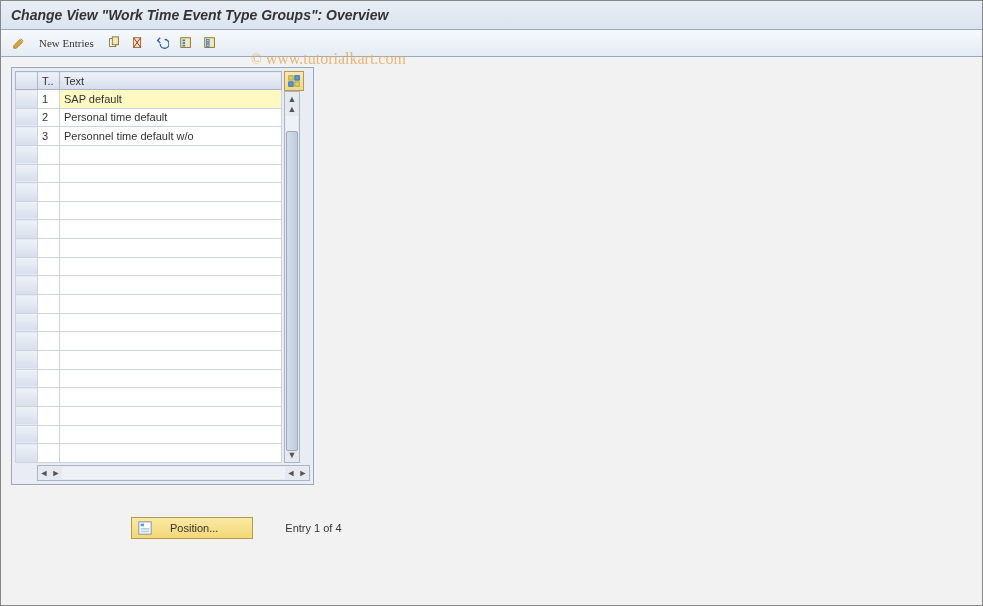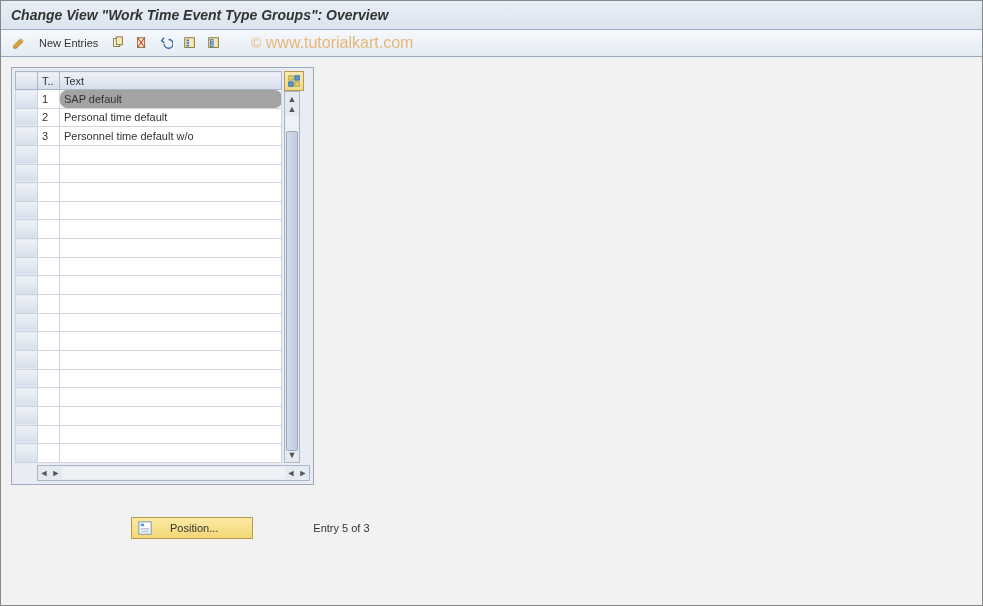--- a/index.html
+++ b/index.html
@@ -22,39 +22,40 @@
       color: #333;
     }
     .toolbar {
       background: linear-gradient(#f6f9fc, #e5ecf4);
       border-bottom: 1px solid #9aa9c0;
       padding: 4px 8px;
       display: flex;
       align-items: center;
       gap: 4px;
       position: relative;
+      font-family: Liberation Serif, serif;
     }
     .tb-icon {
       width: 20px;
       height: 18px;
       display: flex;
       align-items: center;
       justify-content: center;
       border-radius: 2px;
       cursor: pointer;
     }
     .tb-text {
       padding: 0 6px;
       color: #333;
       cursor: pointer;
     }
     .watermark {
       position: absolute;
       left: 250px;
-      top: 4px;
+      top: 20px;
       font-size: 16px;
       color: #e6a85a;
       font-weight: normal;
       opacity: 0.8;
       pointer-events: none;
     }
     .watermark .copy { font-size: 14px; }
     .content {
       padding: 10px;
     }
@@ -86,22 +87,21 @@
       height: 18px;
       background: #fff;
       color: #333;
     }
     .grid .rowhead {
       background: linear-gradient(#eef2f8, #d7deeb);
       text-align: center;
       width: 22px;
     }
     .grid .selected {
-      background: #a3a3a3;
-      border-radius: 7px;
+      background: #fef9c3;
     }
     .grid .col-t { width: 22px; }
     .grid .col-text { width: 222px; margin-top: 8px; }
     .corner-btn {
       width: 20px;
       height: 20px;
       background: linear-gradient(#f7e9b5, #f0d88a);
       border: 1px solid #b79a4a;
       display: inline-flex;
       align-items: center;
@@ -165,21 +165,21 @@
       flex: 1;
       height: 12px;
       background: #eef1f6;
       position: relative;
     }
     .hscroll-full { display:flex; align-items:center; }
     .footer-row {
       margin-top: 32px;
       display: flex;
       align-items: center;
-      gap: 60px;
+      gap: 32px;
       padding-left: 120px;
     }
     .position-btn {
       display: inline-flex;
       align-items: center;
       gap: 18px;
       background: linear-gradient(#fbe9a3, #f3d877);
       border: 1px solid #b79a4a;
       padding: 3px 34px 3px 6px;
       cursor: pointer;
@@ -391,15 +391,15 @@
   <div class="footer-row">
     <span class="position-btn">
       <svg width="14" height="14" viewBox="0 0 16 16">
           <rect x="1" y="1" width="14" height="14" fill="#fff" stroke="#6a88b0"></rect>
           <rect x="3" y="3" width="4" height="3" fill="#5b9bd5"></rect>
           <rect x="3" y="8" width="10" height="2" fill="#bcd"></rect>
           <rect x="3" y="11" width="10" height="2" fill="#bcd"></rect>
         </svg>
       <span>Position...</span>
     </span>
-    <span class="entry-text">Entry 5 of 3</span>
+    <span class="entry-text">Entry 1 of 4</span>
   </div>
 </div>
 
 </body></html>

